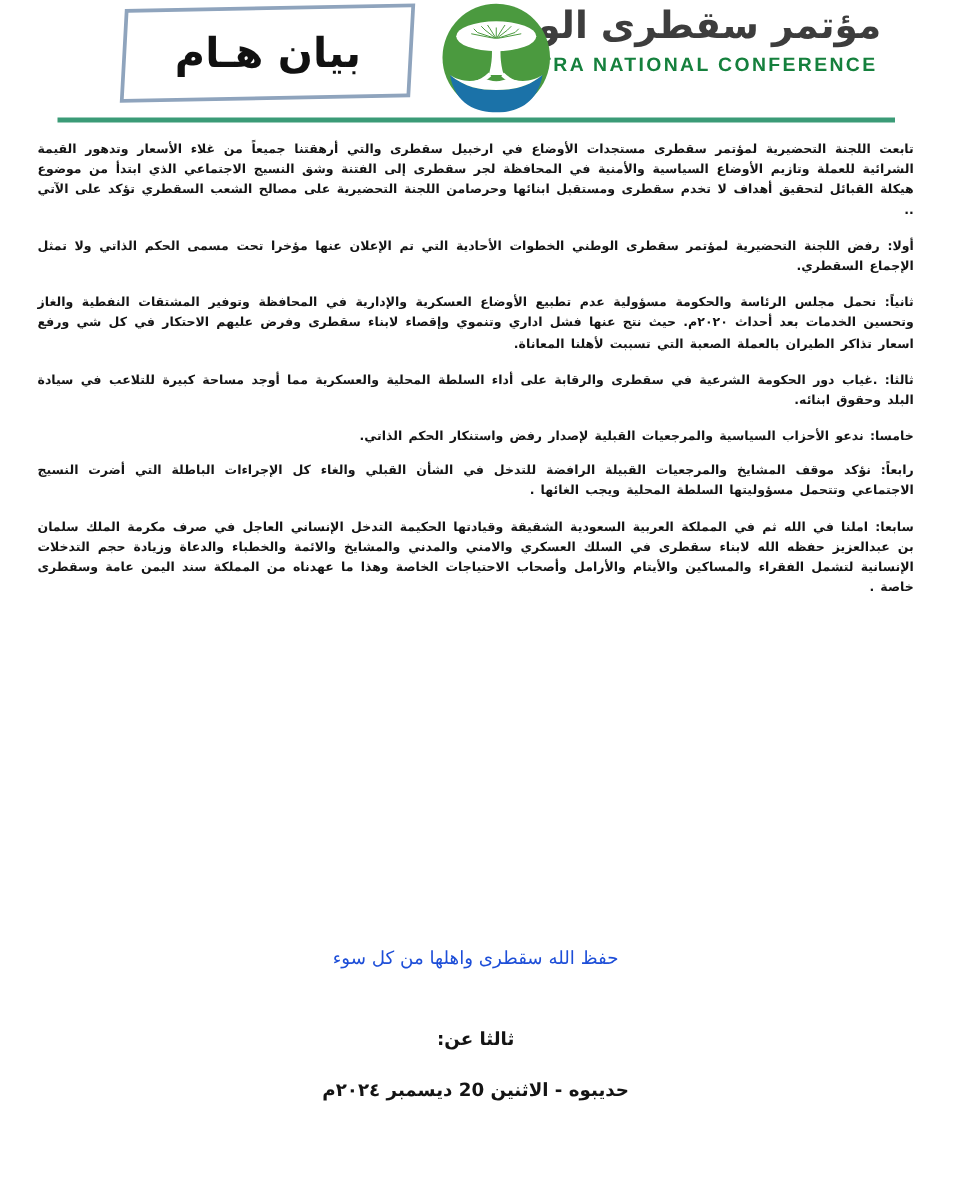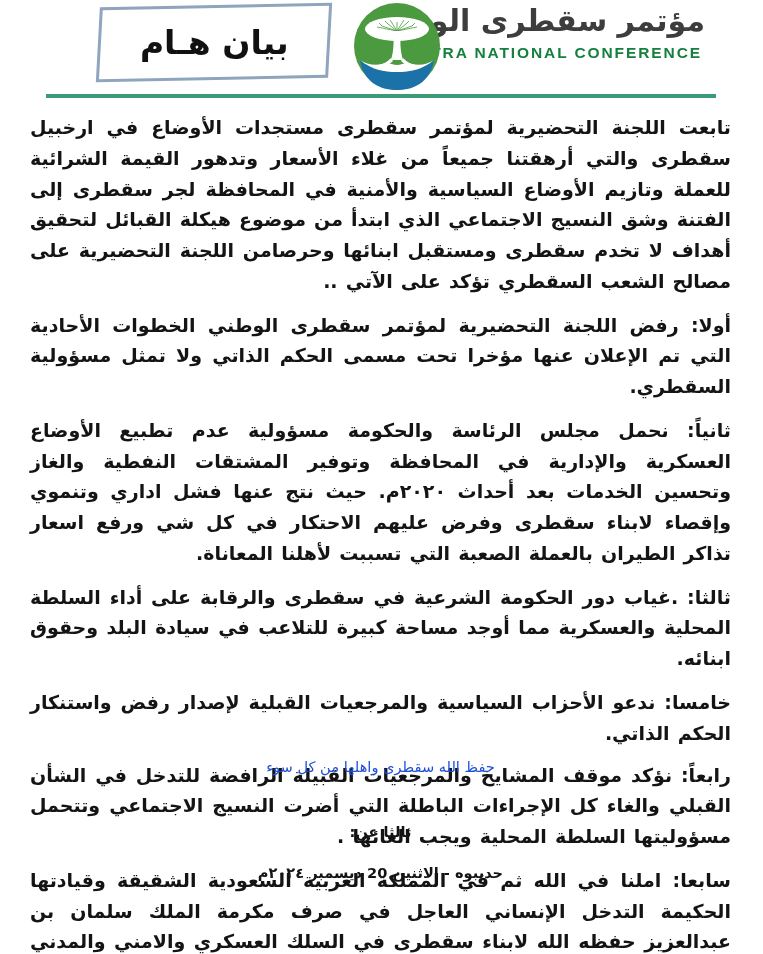--- a/index.html
+++ b/index.html
@@ -100,21 +100,21 @@
   .content {
     position: absolute;
     top: 112px;
     right: 32px;
     left: 30px;
     direction: rtl;
   }
 
   .para {
     font-family: "DejaVu Sans", "Liberation Sans", sans-serif;
-    font-size: 19px;
+    font-size: 10px;
     font-weight: bold;
     line-height: 1.62;
     color: #141414;
     text-align: justify;
     text-justify: inter-word;
     margin: 0 0 13px 0;
     word-spacing: 1.5px;
   }
   .para:last-child { margin-bottom: 0; }
 
@@ -202,21 +202,21 @@
     <span class="notice-box-inner">بيان هـام</span>
   </div>
 </div>
 
 <div class="green-rule"></div>
 
 <div class="content">
 
   <p class="para">تابعت اللجنة التحضيرية لمؤتمر سقطرى مستجدات الأوضاع في ارخبيل سقطرى والتي أرهقتنا جميعاً من غلاء الأسعار وتدهور القيمة الشرائية للعملة وتازيم الأوضاع السياسية والأمنية في المحافظة لجر سقطرى إلى الفتنة وشق النسيج الاجتماعي الذي ابتدأ من موضوع هيكلة القبائل لتحقيق أهداف لا تخدم سقطرى ومستقبل ابنائها وحرصامن اللجنة التحضيرية على مصالح الشعب السقطري تؤكد على الآتي ..</p>
 
-  <p class="para">أولا: رفض اللجنة التحضيرية لمؤتمر سقطرى الوطني الخطوات الأحادية التي تم الإعلان عنها مؤخرا تحت مسمى الحكم الذاتي ولا تمثل مسؤولية السقطري.</p>
+  <p class="para">أولا: رفض اللجنة التحضيرية لمؤتمر سقطرى الوطني الخطوات الأحادية التي تم الإعلان عنها مؤخرا تحت مسمى الحكم الذاتي ولا تمثل الإجماع السقطري.</p>
 
   <p class="para">ثانياً: نحمل مجلس الرئاسة والحكومة مسؤولية عدم تطبيع الأوضاع العسكرية والإدارية في المحافظة وتوفير المشتقات النفطية والغاز وتحسين الخدمات بعد أحداث ٢٠٢٠م. حيث نتج عنها فشل اداري وتنموي وإقصاء لابناء سقطرى وفرض عليهم الاحتكار في كل شي ورفع اسعار تذاكر الطيران بالعملة الصعبة التي تسببت لأهلنا المعاناة.</p>
 
   <p class="para">ثالثا: .غياب دور الحكومة الشرعية في سقطرى والرقابة على أداء السلطة المحلية والعسكرية مما أوجد مساحة كبيرة للتلاعب في سيادة البلد وحقوق ابنائه.</p>
 
   <p class="para tight">خامسا: ندعو الأحزاب السياسية والمرجعيات القبلية لإصدار رفض واستنكار الحكم الذاتي.</p>
 
   <p class="para">رابعاً: نؤكد موقف المشايخ والمرجعيات القبيلة الرافضة للتدخل في الشأن القبلي والغاء كل الإجراءات الباطلة التي أضرت النسيج الاجتماعي وتتحمل مسؤوليتها السلطة المحلية ويجب الغائها .</p>
 
 

